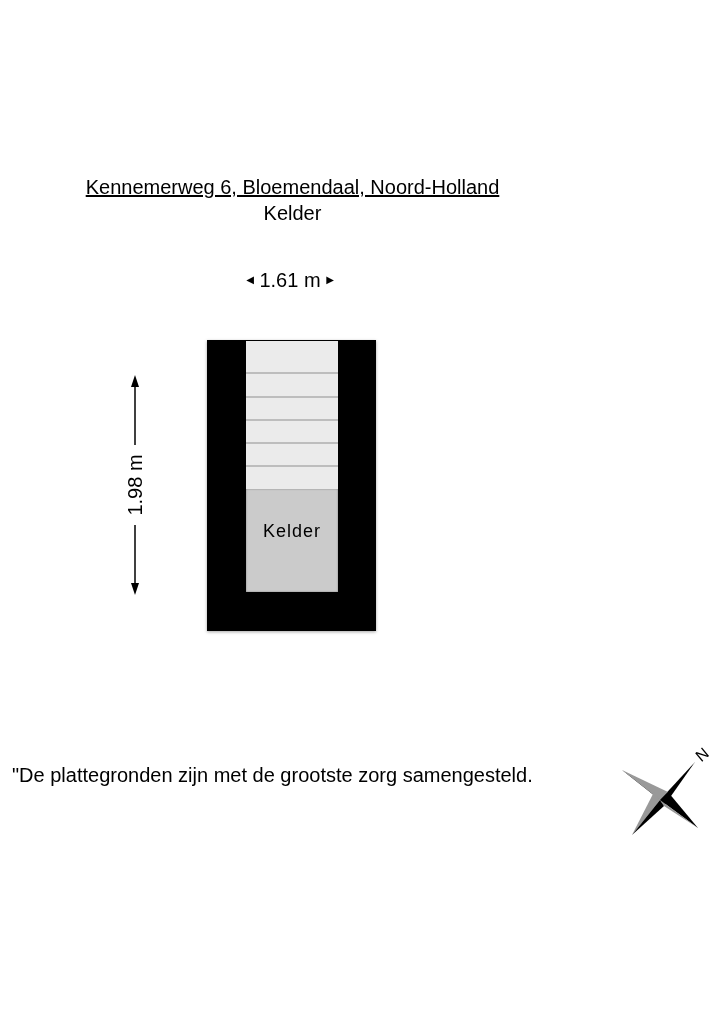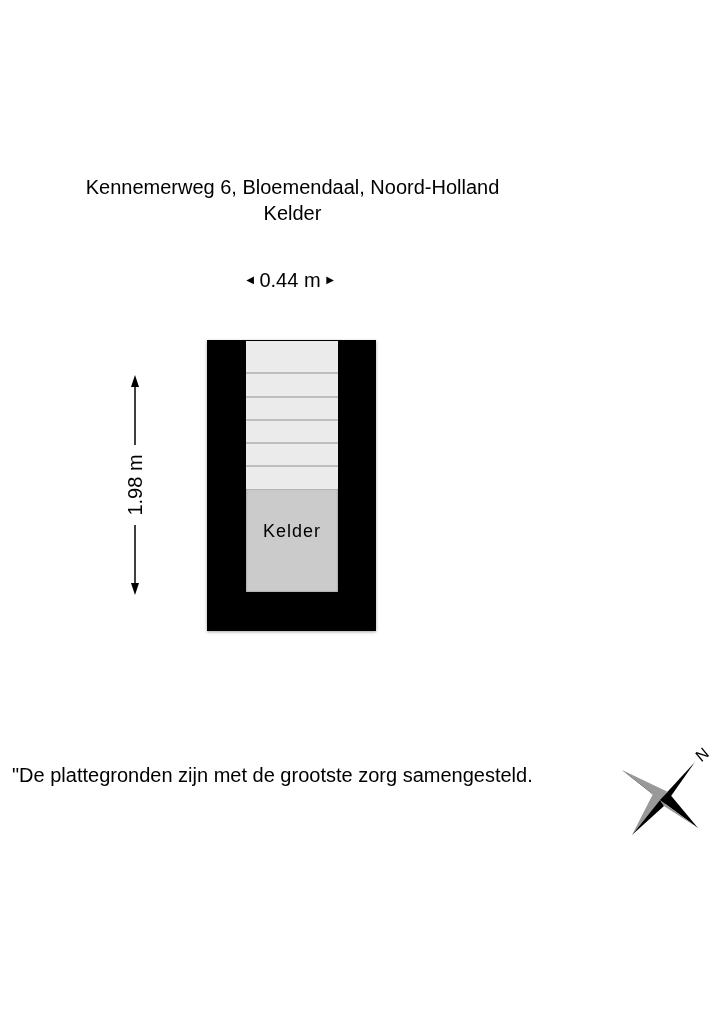--- a/index.html
+++ b/index.html
@@ -1,19 +1,19 @@
 <!DOCTYPE html>
 <html><head>
 <meta charset="utf-8">
 <style>
   html, body { margin:0; padding:0; }
   body { width:720px; height:1018px; background:#ffffff; position:relative; overflow:hidden;
          font-family:"Liberation Sans", sans-serif; color:#000; }
   .title { position:absolute; left:0; width:585px; text-align:center; font-size:20px; line-height:24px; }
-  #addr { top:175px; }
+  #addr { top:175px;text-decoration:underline; }
   #floor { top:201px; }
   .dimw { position:absolute; top:268px; left:240px; width:100px; text-align:center; font-size:20px; line-height:24px; }
   .dimw .arr { font-size:10px; vertical-align:middle; position:relative; top:-2px; }
   .plan { position:absolute; left:207px; top:340px; width:169px; height:291px; background:#000;
           box-shadow:0 1px 3px rgba(0,0,0,0.35); }
   .stairs { position:absolute; left:246px; top:341px; width:92px; height:148px; background:#ebebeb; }
   .step-line { position:absolute; left:0; width:92px; height:2px; background:#bdbdbd; }
   .room { position:absolute; left:246px; top:489px; width:92px; height:103px; background:#cbcbcb;
           box-shadow: inset 0 0 2px rgba(0,0,0,0.4); }
   .room-label { position:absolute; left:0; width:100%; top:32px; text-align:center; font-size:18px; letter-spacing:1px; }
@@ -24,21 +24,21 @@
   .compass { position:absolute; left:612px; top:740px; width:105px; height:105px; }
 </style>
 </head>
 <body>
 
 <div id="addr" class="title">Kennemerweg 6, Bloemendaal, Noord-Holland</div>
 <div id="floor" class="title">Kelder</div>
 
 <div class="dimw">
   <span class="arr">◀</span>
-  <span>0.44 m</span>
+  <span>1.61 m</span>
   <span class="arr">▶</span>
 </div>
 
 <div class="plan"></div>
 
 <div class="stairs">
   <div class="step-line" style="top:31px"></div>
   <div class="step-line" style="top:55px"></div>
   <div class="step-line" style="top:78px"></div>
   <div class="step-line" style="top:101px"></div>

